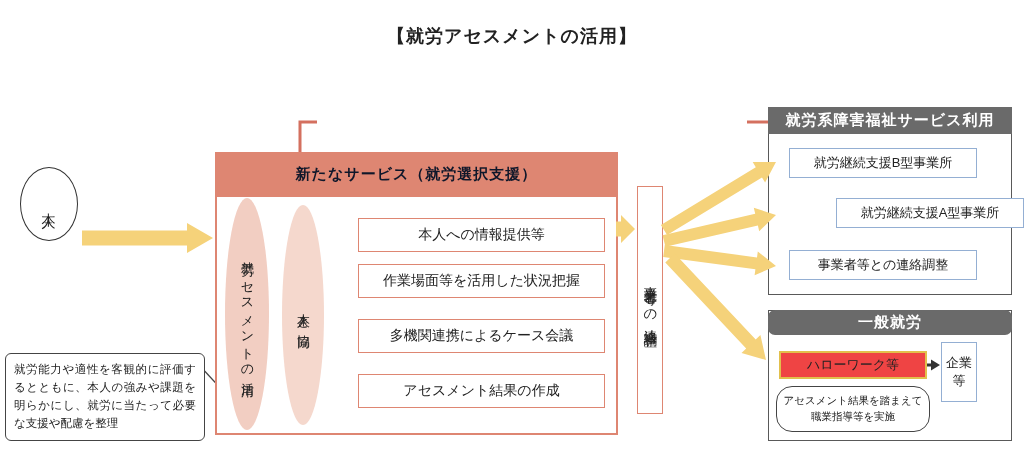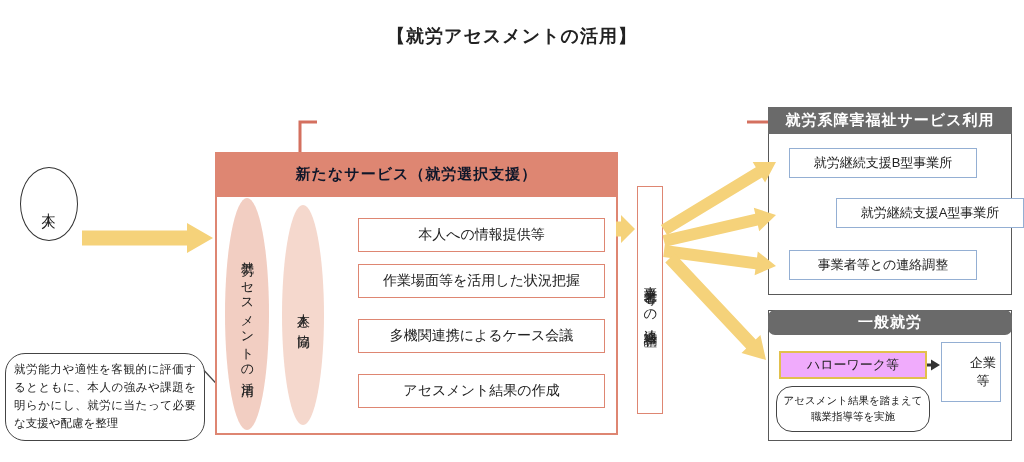--- a/index.html
+++ b/index.html
@@ -19,25 +19,25 @@
   .item-0{top:218px;} .item-1{top:264px;} .item-2{top:319px;} .item-3{top:374px;}
   .coord-box{left:637px;top:186px;width:26px;height:228px;border:1.6px solid #DE8672;background:#fff;font-size:13.5px;z-index:3;padding:6px 0;}
   .gray-box{border:1.6px solid #595959;background:#fff;z-index:2;}
   .welfare-box{left:768px;top:107px;width:244px;height:188px;}
   .gray-header{background:#6A6A6A;color:#fff;font-weight:bold;font-size:15px;z-index:3;letter-spacing:1px;}
   .welfare-header{left:768px;top:107px;width:244px;height:27px;}
   .blue-box{left:789px;width:188px;height:30px;border:1.6px solid #94AFD3;background:#fff;font-size:13px;z-index:3;}
   .wf-0{top:148px;} .wf-1{top:198px;margin-left:47px;} .wf-2{top:250px;}
   .general-box{left:768px;top:310px;width:244px;height:131px;}
   .general-header{left:768px;top:310px;width:244px;height:25px;border-radius:7px;}
-  .hellowork-box{left:779px;top:351px;width:148px;height:28px;border:2px solid #E2C04C;background:#f0abfc;font-size:13px;z-index:3;}
+  .hellowork-box{left:779px;top:351px;width:148px;height:28px;border:2px solid #E2C04C;background:#ef4444;font-size:13px;z-index:3;}
   .note-box{left:776px;top:386px;width:154px;height:46px;border:1.2px solid #444;border-radius:16px;background:#fff;font-size:10.5px;line-height:1.5;z-index:3;padding:2px 4px;}
-  .company-box{left:941px;top:342px;width:60px;height:60px;border:1.6px solid #94AFD3;background:#fff;font-size:13px;z-index:3;justify-content:flex-end;}
+  .company-box{left:941px;top:342px;width:36px;height:60px;border:1.6px solid #94AFD3;background:#fff;font-size:13px;z-index:3;justify-content:flex-end;}
   .company-box span{display:block;width:34px;text-align:center;}
-  .callout{left:5px;top:353px;width:200px;height:88px;border:1.2px solid #444;border-radius:20px;background:#fff;font-size:11.5px;line-height:1.55;z-index:4;padding:5px 8px;text-align:justify;display:flex;align-items:center;}
+  .callout{left:5px;top:353px;width:200px;height:88px;border:1.2px solid #444;border-radius:6px;background:#fff;font-size:11.5px;line-height:1.55;z-index:4;padding:5px 8px;text-align:justify;display:flex;align-items:center;}
   #overlay{position:absolute;left:0;top:0;z-index:5;pointer-events:none;}
   #underlay{position:absolute;left:0;top:0;z-index:1;pointer-events:none;}
 </style>
 </head>
 <body>
 
 <div id="canvas">
 
   <svg id="underlay" width="1024" height="462">
     <polyline points="300,154 300,122 317,122" fill="none" stroke="#D4705F" stroke-width="3"></polyline>

